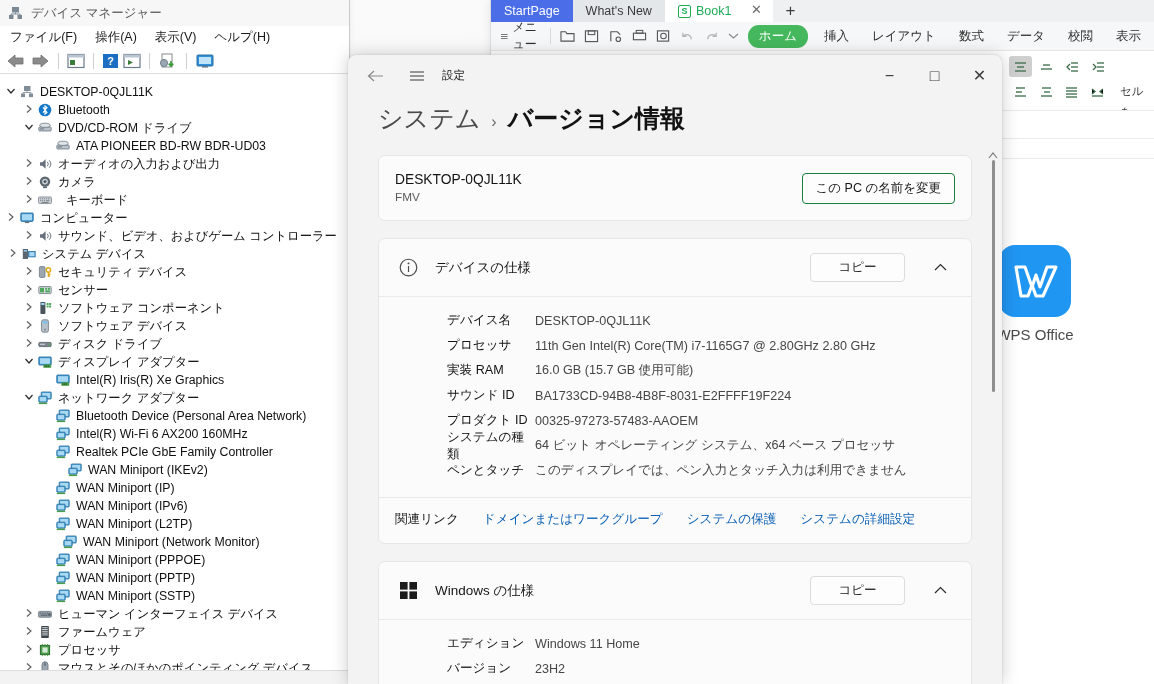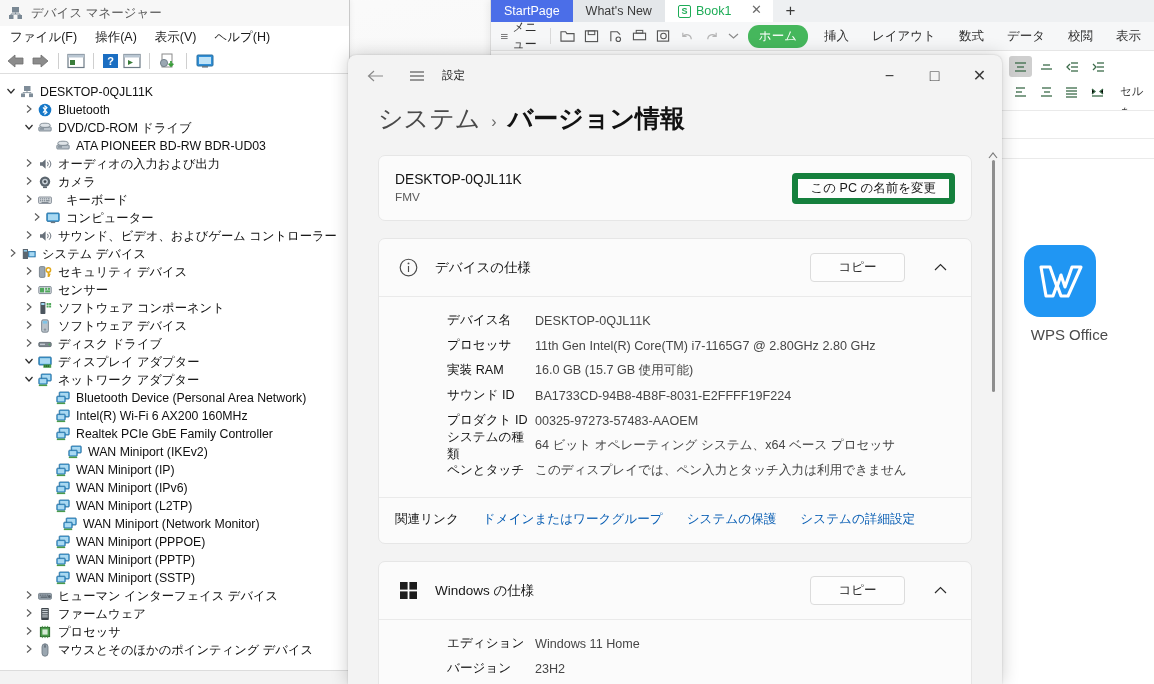--- a/index.html
+++ b/index.html
@@ -72,21 +72,21 @@
   }
   .align-row { display: flex; gap: 3px; margin-bottom: 4px; padding-left: 4px; }
   .align-btn { width: 23px; height: 21px; display: flex; align-items: center; justify-content: center; border-radius: 3px; }
   .align-btn.sel { background: #cfcfcf; }
   .cell-lbl { font-size: 11.5px; color: #3a3a3a; margin-left: 8px; line-height: 21px; }
 
   .wps-body { position: absolute; left: 0; top: 110px; right: 0; bottom: 0; background: #ffffff; }
   .wps-grid-line { position: absolute; left: 0; right: 0; height: 1px; background: #eaeaea; }
 
   
-  .desk-icon { position: absolute; left: 1012px; top: 245px; width: 96px; text-align: right; }
+  .desk-icon { position: absolute; left: 987px; top: 245px; width: 96px; text-align: center; }
   .desk-icon .tile {
     width: 72px; height: 72px; margin: 0 auto; border-radius: 16px; background: #2096f3;
     display: flex; align-items: center; justify-content: center;
   }
   .desk-icon .lbl { margin-top: 9px; font-size: 15px; color: #4a4a4a; white-space: nowrap; }
 
   
   .dm-win {
     position: absolute; left: 0; top: 0; width: 350px; height: 684px;
     background: #ffffff; border-right: 1px solid #c9c9c9;
@@ -142,21 +142,21 @@
   .spec-v { color: #464646; }
   .links-row { display: flex; align-items: center; gap: 24px; padding: 13px 16px 15px 16px; font-size: 12.6px; }
   .links-row .lab { color: #141414; }
   .links-row a { color: #0a5fb4; text-decoration: none; }
 
   .name-card { background: #fbfbfb; border: 1px solid #e6e6e6; border-radius: 7px; margin-bottom: 17px; display: flex; align-items: center; padding: 16px; }
   .name-block { flex: 1; }
   .name-main { font-size: 13.8px; color: #141414; }
   .name-sub { font-size: 11.8px; color: #5a5a5a; margin-top: 3px; }
   .rename-btn {
-    height: 31px; padding: 0 13px; border: 6px solid #15803d; background: #fdfdfd; border-radius: 4px;
+    height: 31px; padding: 0 13px; border: 1px solid #15803d; background: #fdfdfd; border-radius: 4px;
     font-size: 12.5px; color: #171717; display: flex; align-items: center; justify-content: center; white-space: nowrap;
   }
 
   .set-sb { position: absolute; right: 7px; top: 105px; width: 3px; height: 232px; background: #8e8e8e; border-radius: 2px; }
   .set-sb-up { position: absolute; right: 4px; top: 96px; width: 10px; height: 9px; }
 </style>
 </head>
 <body>
 
 <div id="screen">
@@ -500,21 +500,21 @@
                 <rect x="2" y="7.2" width="1.3" height="1.1"></rect>
                 <rect x="4" y="7.2" width="1.3" height="1.1"></rect>
                 <rect x="6" y="7.2" width="1.3" height="1.1"></rect>
                 <rect x="8" y="7.2" width="3.6" height="1.1"></rect>
                 <rect x="3.5" y="8.9" width="7" height="1"></rect>
               </g>
             </svg>
           </span>
           <span style="margin-left: 12px;">キーボード</span>
         </div>
-        <div class="tr" style="padding-left: 30px;">
+        <div class="tr" style="padding-left: 4px;">
           <span class="chev"><svg width="8" height="10" viewBox="0 0 8 10">
               <path d="M2 1.5 L6 5 L2 8.5" fill="none" stroke="#5a5a5a" stroke-width="1.1"></path>
             </svg></span>
           <span class="ic">
             <svg width="14" height="14" viewBox="0 0 14 14">
               <rect x="0.8" y="2" width="12.4" height="8.4" rx="0.8" fill="#3e9bd6" stroke="#2a6f9e" stroke-width="0.9"></rect>
               <rect x="2" y="3.2" width="10" height="6" fill="#a9d9f2"></rect>
               <rect x="4.8" y="10.6" width="4.4" height="1.5" fill="#6c7882"></rect>
             </svg>
           </span>
@@ -628,20 +628,36 @@
               <rect x="2" y="3.2" width="10" height="5.6" fill="#a9d9f2"></rect>
               <rect x="5.4" y="9.4" width="7.8" height="3.4" fill="#4a9c4a"></rect>
               <g fill="#2d6b2d">
                 <rect x="6.2" y="10.2" width="1.2" height="1.8"></rect>
                 <rect x="8" y="10.2" width="1.2" height="1.8"></rect>
                 <rect x="9.8" y="10.2" width="1.2" height="1.8"></rect>
               </g>
             </svg>
           </span>
           <span style="margin-left: 4px;">ディスプレイ アダプター</span>
+        </div>
+        <div class="tr" style="padding-left: 40px;">
+          <span class="chev"></span>
+          <span class="ic">
+            <svg width="14" height="14" viewBox="0 0 14 14">
+              <rect x="0.8" y="2" width="12.4" height="8" rx="0.8" fill="#3e9bd6" stroke="#2a6f9e" stroke-width="0.9"></rect>
+              <rect x="2" y="3.2" width="10" height="5.6" fill="#a9d9f2"></rect>
+              <rect x="5.4" y="9.4" width="7.8" height="3.4" fill="#4a9c4a"></rect>
+              <g fill="#2d6b2d">
+                <rect x="6.2" y="10.2" width="1.2" height="1.8"></rect>
+                <rect x="8" y="10.2" width="1.2" height="1.8"></rect>
+                <rect x="9.8" y="10.2" width="1.2" height="1.8"></rect>
+              </g>
+            </svg>
+          </span>
+          <span style="margin-left: 4px;">Intel(R) Iris(R) Xe Graphics</span>
         </div>
         <div class="tr" style="padding-left: 22px;">
           <span class="chev"><svg width="10" height="8" viewBox="0 0 10 8">
               <path d="M1.5 2 L5 6 L8.5 2" fill="none" stroke="#2b2b2b" stroke-width="1.2"></path>
             </svg></span>
           <span class="ic">
             <svg width="14" height="14" viewBox="0 0 14 14">
               <rect x="3.2" y="1" width="10" height="7" rx="0.7" fill="#3e9bd6" stroke="#2a6f9e" stroke-width="0.85"></rect>
               <rect x="4.2" y="1.9" width="8" height="5.2" fill="#a9d9f2"></rect>
               <rect x="0.8" y="5.2" width="8.4" height="6" rx="0.7" fill="#3e9bd6" stroke="#2a6f9e" stroke-width="0.85"></rect>

